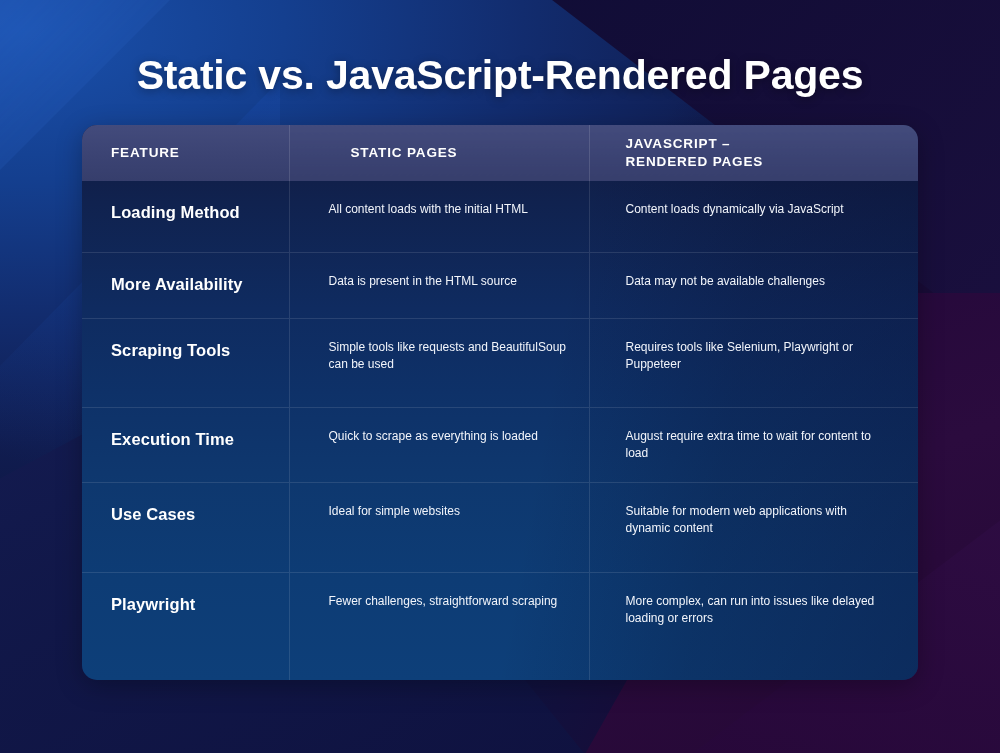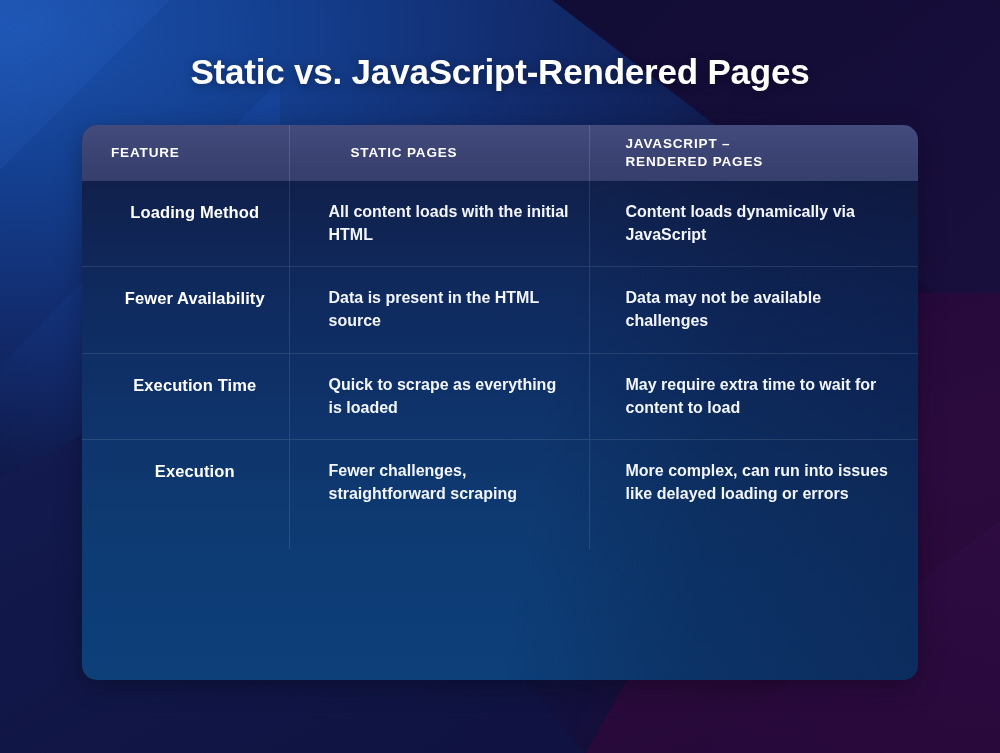--- a/index.html
+++ b/index.html
@@ -75,21 +75,21 @@
     width:340px; height:560px;
     background:linear-gradient(200deg, rgba(24,72,165,.45) 0%, rgba(16,36,100,0) 70%);
     clip-path:polygon(100% 0, 0 62%, 0 100%, 100% 36%);
   }
 
   
   .title {
     position:absolute; top:52px; left:0; width:1000px;
     text-align:center;
     color:#ffffff;
-    font-size:35px;
+    font-size:41px;
     font-weight:bold;
     letter-spacing:-0.2px;
     text-shadow:0 2px 10px rgba(0,0,0,.35);
   }
 
   
   .table-wrap {
     position:absolute;
     left:82px; top:125px;
     width:836px; height:555px;
@@ -158,25 +158,24 @@
   }
   tbody td:last-child { border-right:none; }
   tbody tr:first-child td { border-top:none; }
 
   td.feature {
     padding-left:29px; padding-right:10px;
     font-size:16.5px;
     font-weight:bold;
     letter-spacing:.1px;
     line-height:1.35;
-    text-align:center;
   }
   td.cell {
-    font-size:16px;
-    font-weight:bold;
+    font-size:12px;
+    font-weight:normal;
     line-height:1.42;
     color:#f2f5fb;
   }
   td.static { padding-left:39px; padding-right:20px; }
   td.js     { padding-left:36px; padding-right:24px; }
 
   
   tr.r1 td { height:71px; }
   tr.r2 td { height:66px; }
   tr.r3 td { height:89px; }
@@ -221,31 +220,41 @@
           </th>
         </tr>
       </thead>
       <tbody>
         <tr class="r1">
           <td class="feature">Loading Method</td>
           <td class="cell static">All content loads with the initial HTML</td>
           <td class="cell js">Content loads dynamically via JavaScript</td>
         </tr>
         <tr class="r2">
-          <td class="feature">Fewer Availability</td>
+          <td class="feature">More Availability</td>
           <td class="cell static">Data is present in the HTML source</td>
           <td class="cell js">Data may not be available challenges</td>
+        </tr>
+        <tr class="r3">
+          <td class="feature">Scraping Tools</td>
+          <td class="cell static">Simple tools like requests and BeautifulSoup can be used</td>
+          <td class="cell js">Requires tools like Selenium, Playwright or Puppeteer</td>
         </tr>
         <tr class="r4">
           <td class="feature">Execution Time</td>
           <td class="cell static">Quick to scrape as everything is loaded</td>
-          <td class="cell js">May require extra time to wait for content to load</td>
+          <td class="cell js">August require extra time to wait for content to load</td>
+        </tr>
+        <tr class="r5">
+          <td class="feature">Use Cases</td>
+          <td class="cell static">Ideal for simple websites</td>
+          <td class="cell js">Suitable for modern web applications with dynamic content</td>
         </tr>
         <tr class="r6">
-          <td class="feature">Execution</td>
+          <td class="feature">Playwright</td>
           <td class="cell static">Fewer challenges, straightforward scraping</td>
           <td class="cell js">More complex, can run into issues like delayed loading or errors</td>
         </tr>
       </tbody>
     </table>
   </div>
 
 </div>
 
 </body></html>

